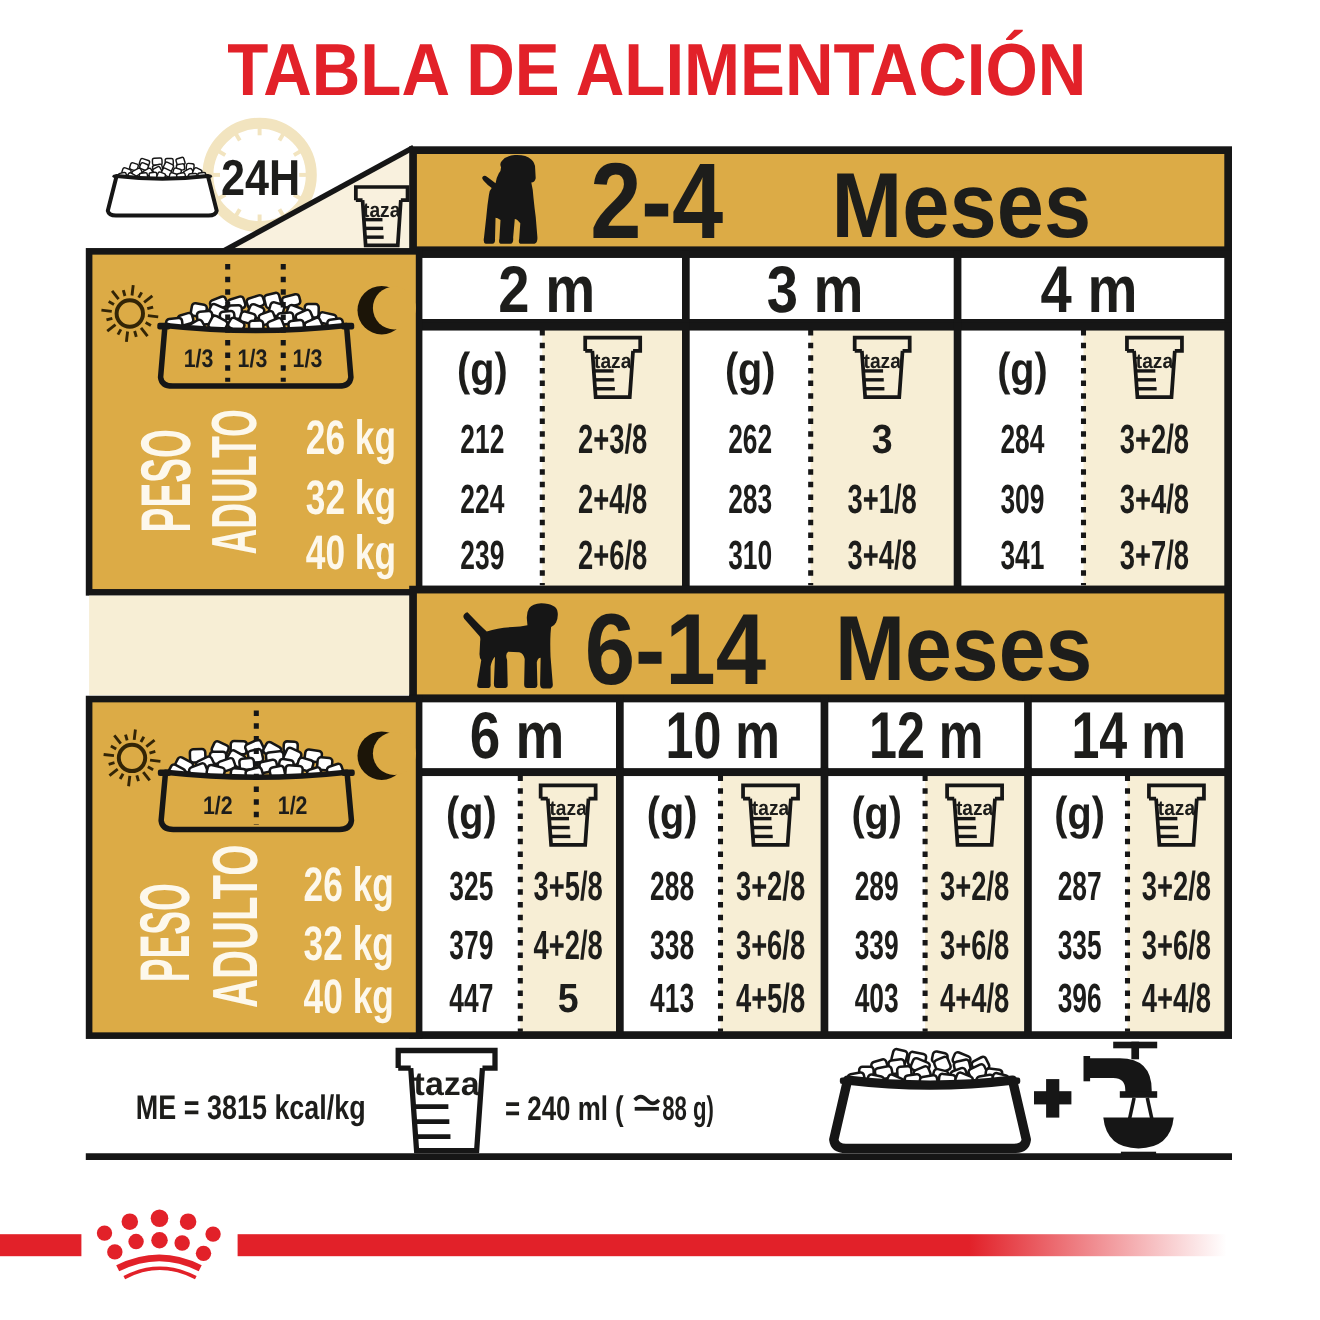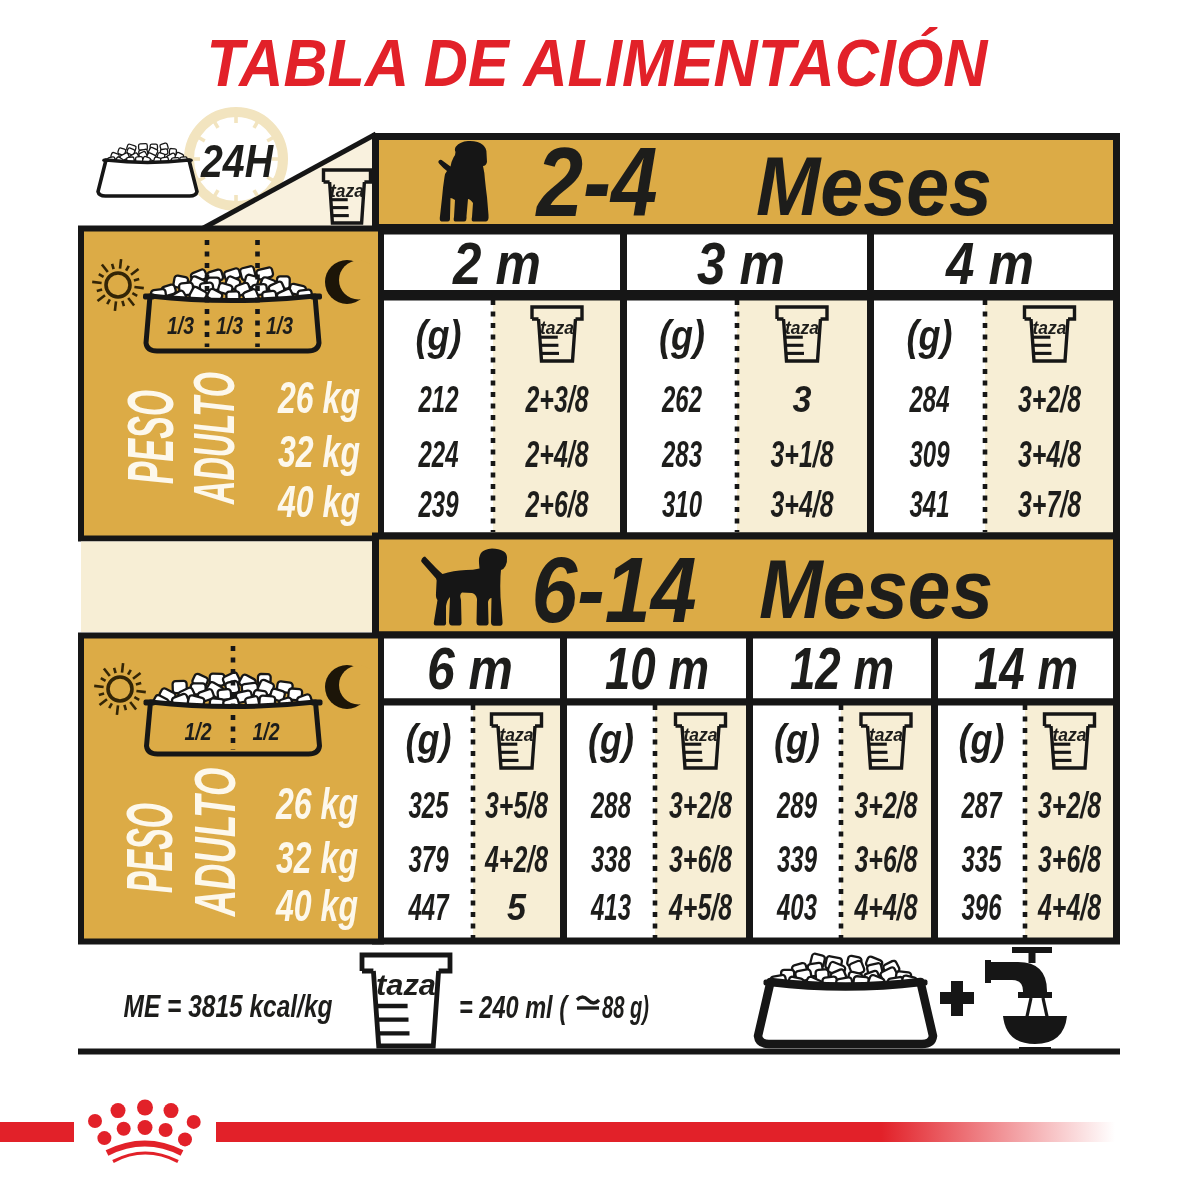--- a/index.html
+++ b/index.html
@@ -1,19 +1,19 @@
 <!DOCTYPE html>
 <html><head>
 <meta charset="utf-8">
 <title>Tabla de alimentación</title>
 <style>
 html,body{margin:0;padding:0;background:#fff;}
 svg{display:block;}
 text{font-family:"Liberation Sans",sans-serif;font-weight:bold;}
-#wrap{position:relative;width:1064px;height:1200px;font-style:italic;}
+#wrap{position:relative;width:1064px;height:1200px;}
 .rot{position:absolute;font-family:"Liberation Sans",sans-serif;font-weight:bold;
 line-height:1;white-space:nowrap;}
 </style>
 </head>
 <body>
 <div id="wrap">
 <svg width="1200" height="1200" viewBox="0 0 1200 1200" font-family="Liberation Sans, sans-serif" font-weight="bold">
 <defs>
         <linearGradient id="fade" x1="0" y1="0" x2="1" y2="0">
           <stop offset="0" stop-color="#e22129"></stop>

